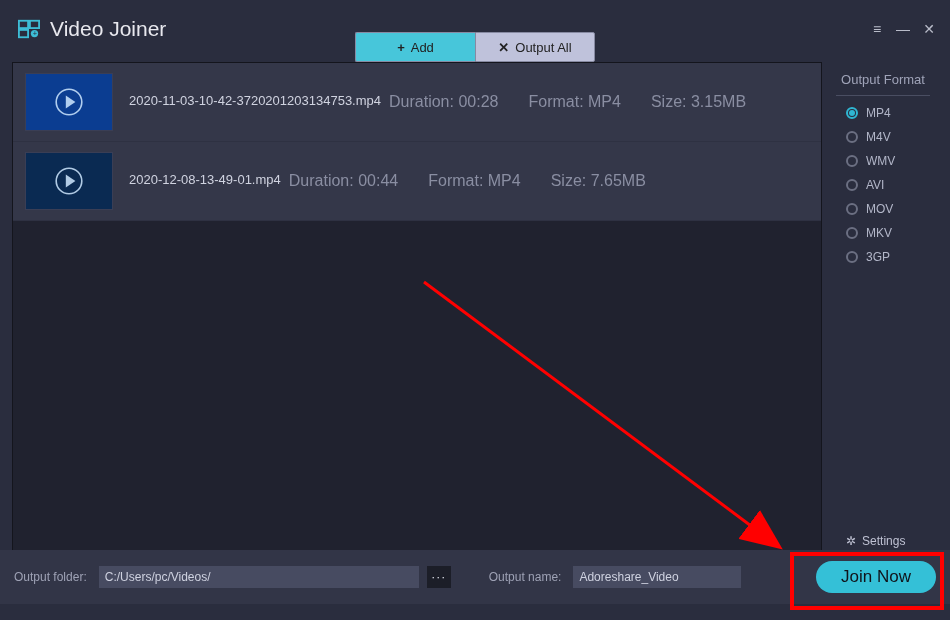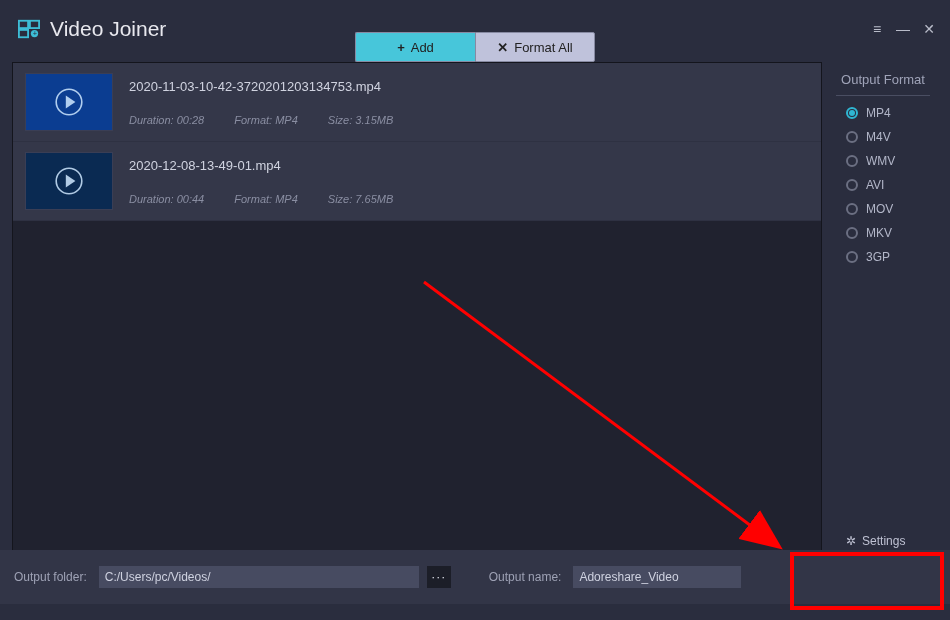--- a/index.html
+++ b/index.html
@@ -19,23 +19,23 @@
   .tool-btn.add { background: #47c6da; color: #222; border-right: none; border-radius: 2px 0 0 2px; }
   .tool-btn.remove { background: #bfc2db; color: #222; border-radius: 0 2px 2px 0; }
   .plus-ic, .x-ic { font-weight: bold; }
   
   
   .content { display: flex; position: absolute; top: 62px; left: 12px; right: 12px; bottom: 58px; }
   .file-panel { flex: 1; background: #20222f; border: 1px solid #14151d; position: relative; }
   .file-row { display: flex; align-items: center; padding: 10px 12px; border-bottom: 1px solid #2e3142; gap: 16px; background: #343749; }
   .thumb { width: 88px; height: 58px; background: #0b3d91; position: relative; border: 1px solid #3a3e55; display:flex; align-items:center; justify-content:center; }
   .thumb svg { width: 32px; height: 32px; }
-  .file-meta { display: flex; flex-direction: column; gap: 20px; }
+  .file-meta { display: flex; flex-direction: row; gap: 8px; }
   .file-name { color: #d0d3e0; font-size: 13px; }
-  .file-stats { display: flex; gap: 30px; color: #8a8ea2; font-size: 11px; font-style: italic; }
+  .file-stats { display: flex; gap: 30px; color: #8a8ea2; font-size: 16px; }
   
   
   .sidebar { width: 110px; margin-left: 6px; display: flex; flex-direction: column; }
   .side-title { color: #9fa3b8; font-size: 13px; text-align: center; padding: 10px 0 8px; border-bottom: 1px solid #4a4e62; margin: 0 8px 10px 8px; }
   .fmt-list { display: flex; flex-direction: column; gap: 10px; padding-left: 18px; }
   .fmt-item { display: flex; align-items: center; gap: 8px; cursor: pointer; }
   .radio { width: 12px; height: 12px; border-radius: 50%; border: 2px solid #6b6f82; display: inline-flex; align-items:center; justify-content:center; }
   .radio.sel { border-color: #2fb6d2; }
   .radio.sel::after { content:""; width:6px; height:6px; border-radius:50%; background:#2fb6d2; }
   .fmt-label { font-size: 12px; color: #b2b6c8; }
@@ -77,21 +77,21 @@
   </div>
 </div>
 
 <div class="toolbar">
   <div class="tool-btn add">
     <span class="plus-ic">+</span>
     <span>Add</span>
   </div>
   <div class="tool-btn remove">
     <span class="x-ic">✕</span>
-    <span>Format All</span>
+    <span>Output All</span>
   </div>
 </div>
 
 <div class="content">
   <div class="file-panel">
     <div class="file-row">
       <div class="thumb">
         <svg viewBox="0 0 40 40">
             <circle cx="20" cy="20" r="16" fill="none" stroke="#cfe7ff" stroke-width="2" opacity="0.85"></circle>
             <polygon points="16,12 28,20 16,28" fill="#cfe7ff" opacity="0.85"></polygon>
@@ -162,20 +162,21 @@
     </div>
   </div>
 </div>
 
 <div class="bottom">
   <span class="lbl">Output folder:</span>
   <input class="txt-in folder-in" value="C:/Users/pc/Videos/" style="">
   <div class="browse-btn">···</div>
   <span class="lbl out-name-lbl">Output name:</span>
   <input class="txt-in name-in" value="Adoreshare_Video" style="">
+  <button class="join-btn">Join Now</button>
 </div>
 
 <svg class="anno">
   <defs>
     <marker id="ah" markerWidth="14" markerHeight="12" refX="12" refY="6" orient="auto">
       <polygon points="0,0 14,6 0,12" fill="#ff0000"></polygon>
     </marker>
   </defs>
   <line x1="424" y1="282" x2="778" y2="546" stroke="#ff0000" stroke-width="3" marker-end="url(#ah)"></line>
   <rect x="792" y="554" width="150" height="54" fill="none" stroke="#ff0000" stroke-width="4"></rect>

